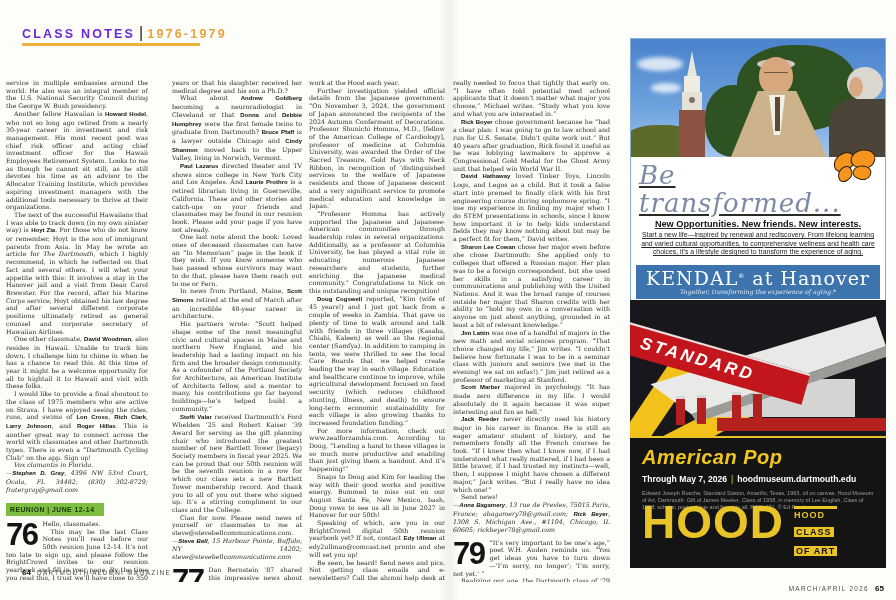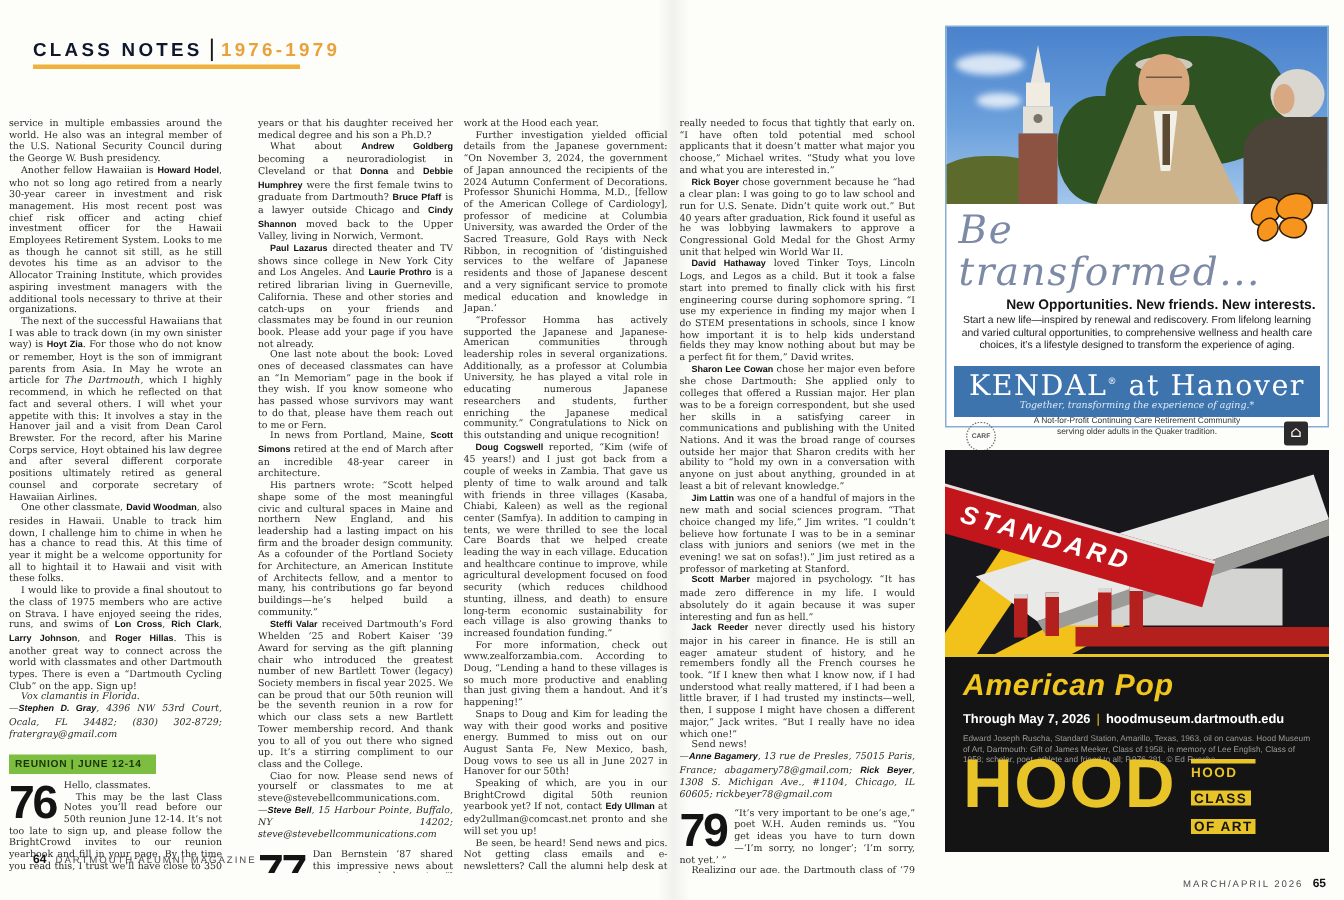--- a/index.html
+++ b/index.html
@@ -2,21 +2,21 @@
 <html><head>
 <meta charset="utf-8">
 <style>
   html,body{margin:0;padding:0;}
   body{width:896px;height:600px;overflow:hidden;background:#fdfdfa;position:relative;
        font-family:"DejaVu Serif", serif;color:#2a2a28;}
   .gutter{position:absolute;left:438px;top:0;width:22px;height:600px;
           background:linear-gradient(90deg,rgba(0,0,0,0) 0%,rgba(0,0,0,0.05) 50%,rgba(0,0,0,0) 100%);}
   
   .hdr{position:absolute;left:22px;top:24px;font-family:"Liberation Sans",sans-serif;}
-  .hdr .kicker{font-weight:800;font-size:12.5px;letter-spacing:2.2px;color:#0f172a;}
+  .hdr .kicker{font-weight:800;font-size:12.5px;letter-spacing:2.2px;color:#6d28d9;}
   .hdr .pipe{color:#191919;font-weight:400;margin:0 4px;}
   .hdr .years{font-weight:700;font-size:12.5px;letter-spacing:2.2px;color:#e9a23b;}
   .hdr-rule{position:absolute;left:22px;top:43px;width:178px;height:3px;background:#f0b23c;}
   
   .col{position:absolute;top:79px;height:503px;overflow:hidden;text-align:justify;
        font-size:6.3px;line-height:7.7px;}
   #col1{left:6px;width:142px;}
   #col2{left:172px;width:130px;}
   #col3{left:309px;width:136px;}
   #col4{left:453px;width:157px;}
@@ -33,22 +33,22 @@
   .dropcap{float:left;font-family:"Liberation Sans",sans-serif;font-weight:800;
            font-size:31px;line-height:25px;letter-spacing:-1.5px;color:#141414;
            margin:2px 5px 0 0;}
   
   .foot{position:absolute;font-family:"Liberation Sans",sans-serif;font-size:6.4px;
         letter-spacing:1.3px;color:#4c4c4c;}
   .foot b{font-size:8px;color:#111;letter-spacing:0;}
   #footL{left:22px;top:568px;}
   #footR{right:12px;top:584px;text-align:right;}
   
-  .kendal{position:absolute;left:630px;top:17px;width:256px;height:268px;background:#fff;
-          border:1px solid #86add2;box-sizing:border-box;}
+  .kendal{position:absolute;left:630px;top:38px;width:256px;height:268px;background:#fff;
+          border:1px solid #86add2;box-sizing:border-box;text-decoration:underline;}
   .kphoto{position:relative;width:100%;height:118px;overflow:hidden;
           background:linear-gradient(180deg,#4a82cc 0%,#6ba0dc 55%,#a3c6ec 100%);}
   .cloud{position:absolute;background:#eef4fb;border-radius:50%;filter:blur(2px);opacity:.85;}
   .tower{position:absolute;left:48px;top:12px;width:26px;height:106px;}
   .tower .spire{position:absolute;left:8px;top:0;width:10px;height:26px;background:#e8e6df;
                 clip-path:polygon(50% 0,100% 100%,0 100%);}
   .tower .lantern{position:absolute;left:5px;top:25px;width:16px;height:16px;background:#f0ece2;}
   .tower .clock{position:absolute;left:3px;top:41px;width:20px;height:18px;background:#e5e1d6;}
   .tower .dot{position:absolute;left:10px;top:46px;width:6px;height:6px;border-radius:50%;background:#7a7468;}
   .tower .base{position:absolute;left:0;top:59px;width:26px;height:47px;background:#8c5242;}
@@ -68,21 +68,21 @@
   .woman .hair{position:absolute;right:10px;top:0;width:36px;height:34px;border-radius:50%;background:#dad6d0;}
   .woman .face{position:absolute;right:30px;top:10px;width:14px;height:20px;border-radius:50%;background:#d8a883;}
   .woman .body{position:absolute;right:0;top:32px;width:64px;height:58px;background:#4c4438;
                border-radius:40% 10% 0 0;}
   .kmsg{position:relative;padding:4px 8px 0 8px;}
   .kscript{font-family:"DejaVu Serif",serif;font-style:italic;font-size:26px;color:#7c8aa6;
            line-height:28px;letter-spacing:1px;}
   .butterfly{position:absolute;right:10px;top:-8px;width:44px;height:40px;}
   .wing{position:absolute;background:#f7941d;border:1.5px solid #2a1c08;border-radius:70% 40% 60% 40%;}
   .kheadline{font-family:"Liberation Sans",sans-serif;font-weight:800;font-size:9.2px;color:#141414;
-             text-align:right;margin-top:2px;}
+             text-align:center;margin-top:2px;}
   .kbody{font-family:"Liberation Sans",sans-serif;font-size:6.9px;line-height:8.6px;color:#222;
          text-align:center;margin-top:2px;padding:0 2px;}
   .kband{position:absolute;left:5px;right:5px;top:226px;height:34px;background:#3e74ae;color:#fff;
          text-align:center;}
   .kbrand{font-family:"DejaVu Serif",serif;font-size:19px;letter-spacing:1px;line-height:22px;}
   .kbrand sup{font-size:6px;}
   .ktag{font-style:italic;font-size:6.3px;color:#dce9f5;line-height:6px;}
   .kcontact{position:absolute;left:5px;right:5px;top:260px;height:30px;text-align:center;}
   .kphone{font-family:"Liberation Sans",sans-serif;font-weight:800;font-size:9px;color:#1c4e8a;}
   .ksmall{font-family:"Liberation Sans",sans-serif;font-size:5.6px;color:#333;line-height:6.6px;}

